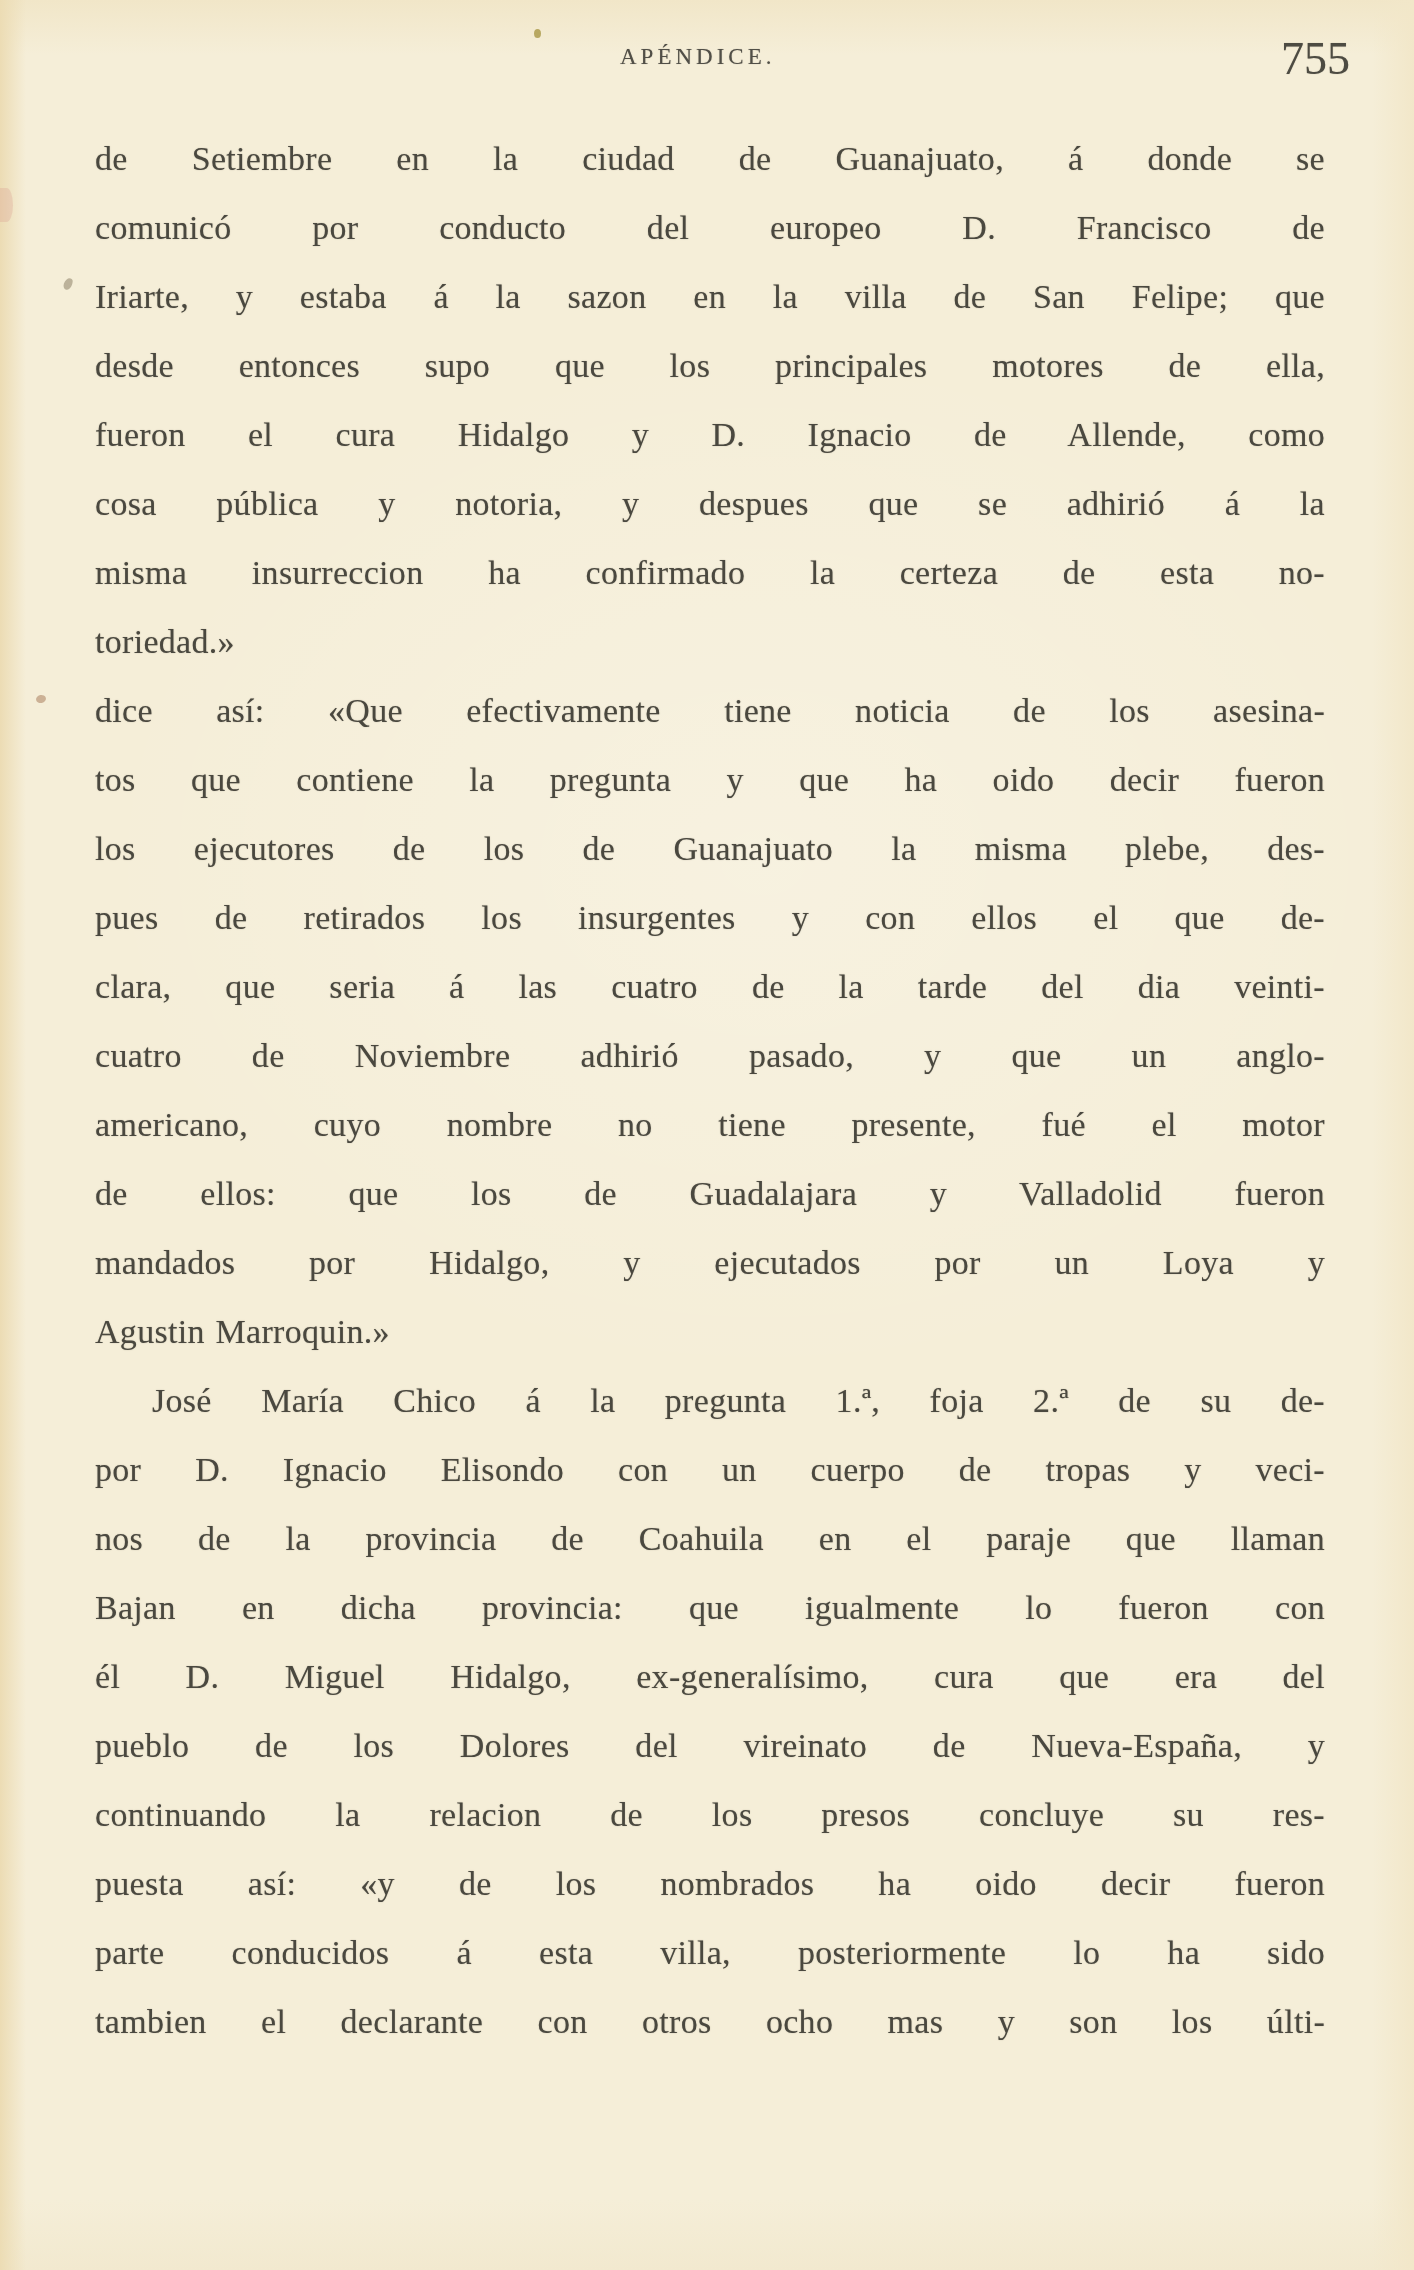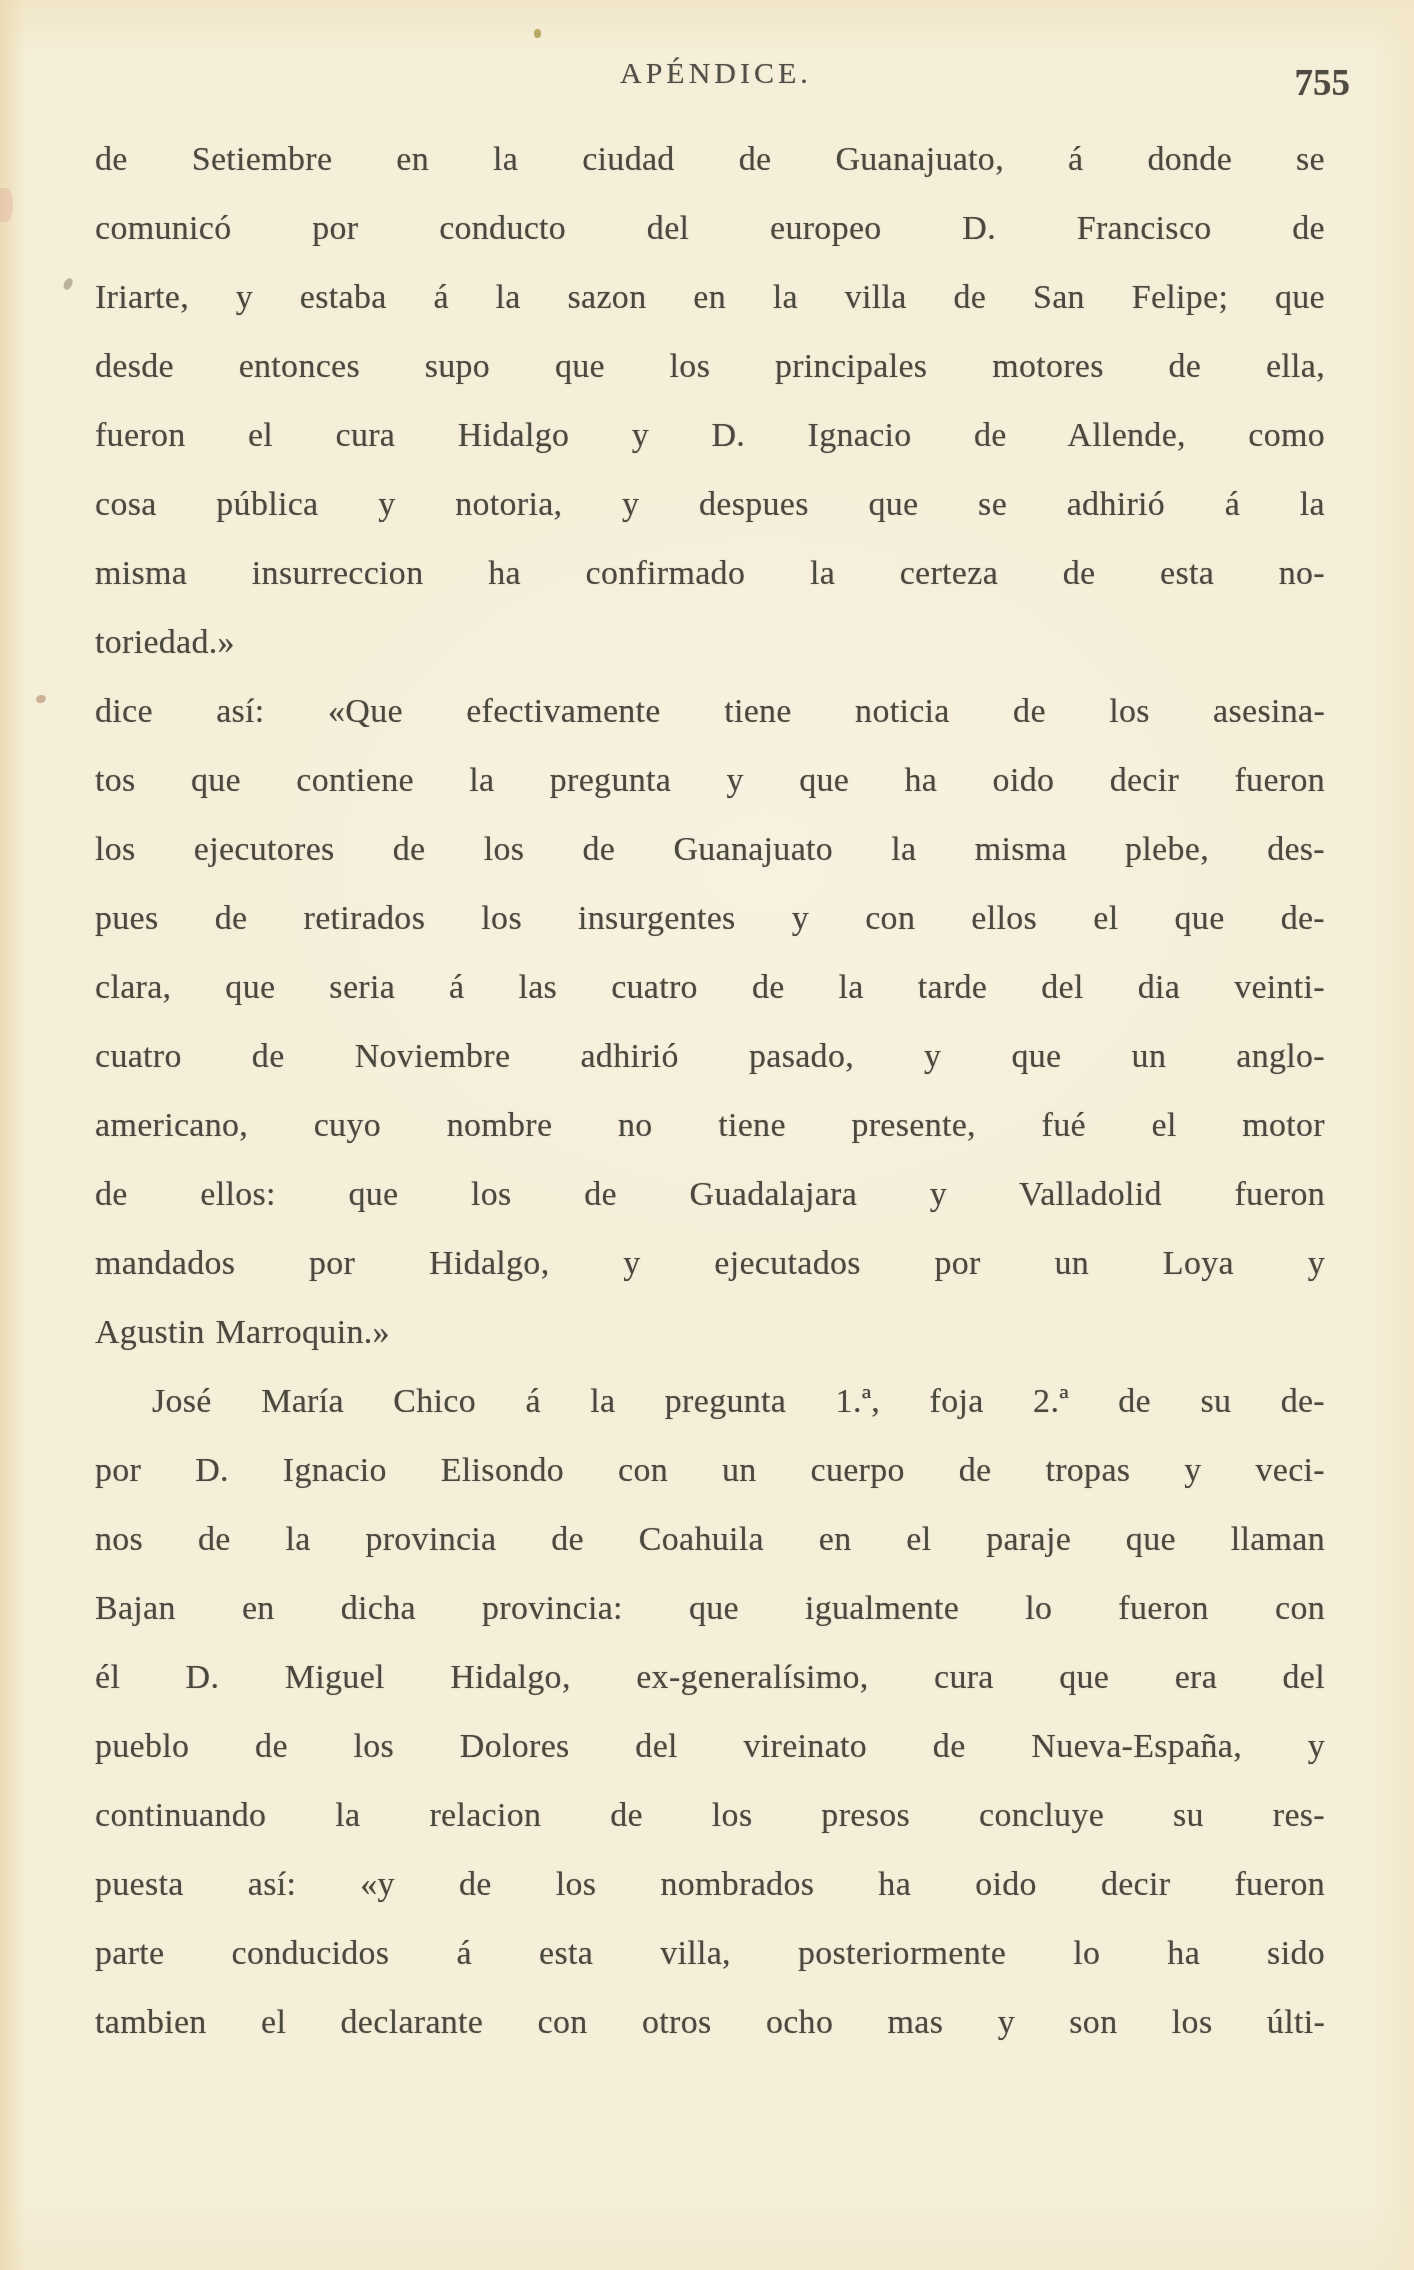--- a/index.html
+++ b/index.html
@@ -18,36 +18,35 @@
       linear-gradient(270deg, #f2e7c9 0px, rgba(242,231,201,0) 42px),
       linear-gradient(180deg, #f1e6c8 0px, rgba(241,230,200,0) 55px),
       linear-gradient(0deg, #f2e9cf 0px, rgba(242,233,207,0) 70px),
       #f5eed8;
     font-family: "Liberation Serif", "DejaVu Serif", serif;
     color: #4a483f;
   }
   .header-title {
     position: absolute;
     left: 620px;
-    top: 56px;
-    font-size: 30px;
+    top: 44px;
+    font-size: 23px;
     letter-spacing: 4px;
     color: #514f47;
     text-shadow: 0 0 1px rgba(80,76,66,0.45);
     white-space: nowrap;
   }
   .page-number {
     position: absolute;
     right: 64px;
-    top: 64px;
-    font-size: 37px;
+    top: 36px;
+    font-size: 46px;
     line-height: 1;
     color: #4d4b42;
     text-shadow: 0 0 1px rgba(80,76,66,0.4);
-    font-weight: bold;
   }
   .text-block {
     position: absolute;
     left: 95px;
     top: 124px;
     width: 1230px;
   }
   .line {
     font-size: 34px;
     line-height: 69px;

